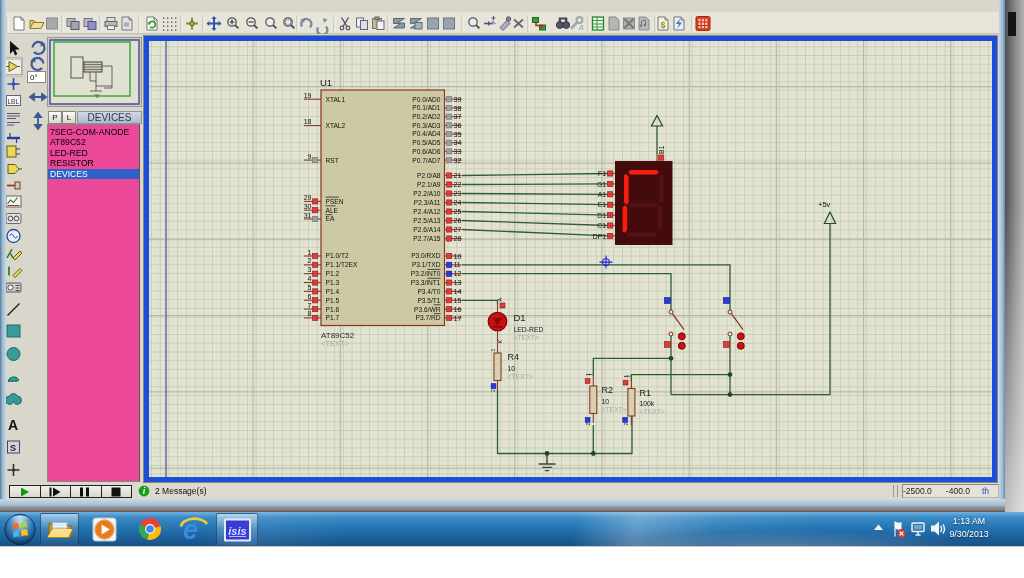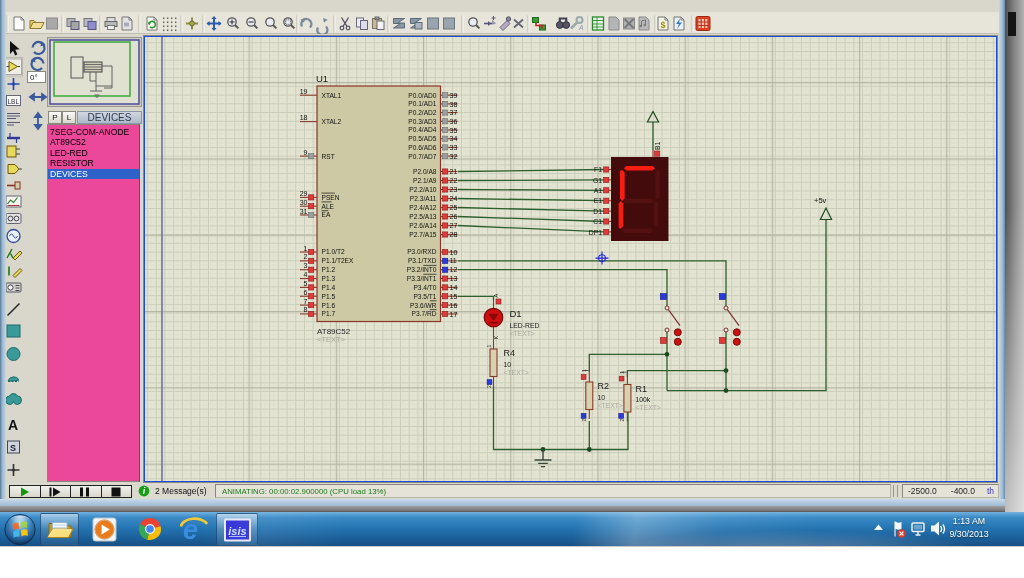--- a/index.html
+++ b/index.html
@@ -13,29 +13,29 @@
 #mainbg{position:absolute;left:6px;top:34px;width:994px;height:449px;background:#d9d6cc;}
 #lefttools{position:absolute;left:1px;top:36px;width:25px;height:460px;}
 #overview{position:absolute;left:47px;top:37px;width:95px;height:70px;background:#cfccc3;border:1px solid #9a978e;padding:1px;}
 .plbtn{position:absolute;top:111px;width:14px;height:13px;background:linear-gradient(#fbfaf7,#d9d6cc);border:1px solid #8a877e;font-size:8px;text-align:center;line-height:12px;color:#111;}
 #devhdr{position:absolute;left:77px;top:111px;width:65px;height:13px;background:linear-gradient(#d2d8e2,#aeb9c9);border:1px solid #8a95a5;font-size:10px;color:#2a3a52;text-align:center;line-height:12px;}
 #devlist{position:absolute;left:47px;top:124px;width:93px;height:358px;background:#ec4899;border:1px solid #8a877e;border-right-color:#555;font-size:8.6px;color:#000;padding-top:2px;}
 #devlist div{height:10.4px;line-height:10.4px;padding-left:2px;white-space:nowrap;}
 #devlist div.sel{background:#2e62c8;color:#fff;}
 #rotctl{position:absolute;left:27px;top:39px;width:22px;height:100px;}
 #zerobox{position:absolute;left:0px;top:32px;width:19px;height:12px;background:#fff;border:1px solid #8a877e;font-size:8px;line-height:11px;padding-left:2px;color:#111;}
-#canvas{position:absolute;left:144px;top:36px;width:853px;height:446px;overflow:hidden;border:1px solid #1d4ed8;outline:1px solid #8a877e;}
+#canvas{position:absolute;left:144px;top:36px;width:853px;height:446px;overflow:hidden;border:5px solid #1d4ed8;outline:1px solid #8a877e;}
 #statusbar{position:absolute;left:0;top:483px;width:999px;height:16px;background:#dcd9cf;font-size:8.5px;}
 #simbtns{position:absolute;left:9px;top:2px;width:123px;height:13px;border:1px solid #222;display:flex;background:#222;gap:1px;}
 .sb{width:30px;height:11px;background:linear-gradient(#f2f1ec,#d9d6cc);position:relative;}
 .sb svg{position:absolute;left:0;top:0;}
 #infoic{position:absolute;left:138px;top:2px;}
 #msgtext{position:absolute;left:155px;top:3px;color:#111;}
 #animbox{position:absolute;left:215px;top:1px;width:676px;height:14px;border:1px solid #b5b2a8;border-top-color:#8a877e;border-left-color:#8a877e;background:#e5e2d8;font-size:7.8px;color:#1a7a1a;line-height:13px;padding-left:6px;}
-#coordbox{position:absolute;left:902px;top:1px;width:97px;height:14px;border:1px solid #b5b2a8;border-top-color:#8a877e;border-left-color:#8a877e;background:#e5e2d8;font-size:8.5px;line-height:13px;text-align:right;padding-right:4px;}
+#coordbox{position:absolute;left:902px;top:1px;width:97px;height:14px;border:1px solid #b5b2a8;border-top-color:#8a877e;border-left-color:#8a877e;background:#e5e2d8;font-size:8.5px;line-height:13px;padding-right:4px;}
 #rightstrip{position:absolute;left:1005px;top:0;width:19px;height:512px;background:linear-gradient(90deg,#4f4f4f,#8a8a8a 55%,#b2b2b2);}
 #rsgrad{position:absolute;left:0;top:0;width:19px;height:512px;background:linear-gradient(rgba(255,255,255,0) 40%,rgba(230,230,230,0.55) 85%,rgba(240,240,240,0.7));}
 #blackblk{position:absolute;left:2.5px;top:12px;width:8.5px;height:24px;background:#151515;}
 #taskbar{position:absolute;left:0;top:512px;width:1024px;height:34px;background:linear-gradient(#70b2e0,#3a8ac6 16%,#2576b2 45%,#1d639e 72%,#175084);}
 #tbshine{position:absolute;left:0;top:512px;width:1024px;height:34px;background:linear-gradient(100deg,rgba(255,255,255,0) 56%,rgba(255,255,255,0.28) 62%,rgba(255,255,255,0.08) 70%,rgba(255,255,255,0) 80%),radial-gradient(ellipse 260px 30px at 78% 115%,rgba(255,255,255,0.3),rgba(255,255,255,0) 70%),linear-gradient(100deg,rgba(255,255,255,0) 20%,rgba(255,255,255,0.07) 26%,rgba(255,255,255,0) 34%);pointer-events:none;}
 .tbtn{position:absolute;top:1px;height:32px;border:1px solid rgba(255,255,255,0.25);border-radius:2px;background:linear-gradient(rgba(255,255,255,0.14),rgba(255,255,255,0.03) 50%,rgba(0,0,0,0.08));}
 .tbic{position:absolute;}
 #clock{position:absolute;left:940px;top:3px;width:58px;color:#fff;font-size:8.8px;text-align:center;line-height:13px;text-shadow:0 1px 2px rgba(0,0,0,0.5);}
 #whitestrip{position:absolute;left:0;top:546px;width:1024px;height:32px;background:#fff;border-top:1px solid #c9c9c9;}
 svg text{font-family:"Liberation Sans",sans-serif;}
@@ -569,21 +569,20 @@
           <svg width="28" height="12">
             <rect x="9.5" y="1.5" width="9" height="9" fill="#111"></rect>
           </svg>
         </div>
       </div>
       <svg id="infoic" width="12" height="12">
         <circle cx="6" cy="6" r="5.4" fill="#17a017"></circle>
         <text x="6" y="9" font-size="9" font-weight="bold" fill="#fff" text-anchor="middle" font-style="italic">i</text>
       </svg>
       <span id="msgtext">2 Message(s)</span>
-      <div id="animbox">ANIMATING: 00:00:02.900000 (CPU load 13%)</div>
       <div style="position:absolute;left:893px;top:2px;width:1px;height:12px;background:#9a978e"></div>
       <div style="position:absolute;left:897px;top:2px;width:1px;height:12px;background:#9a978e"></div>
       <div id="coordbox"><span style="color:#222">-2500.0</span><span style="color:#222;margin-left:14px">-400.0</span><span style="color:#3a3acc;margin-left:12px">th</span></div>
     </div>
 <div id="bl"></div>
     <div id="br"></div>
     <div id="bb"></div>
     <div id="shadowb"></div>
 </div>
 <div id="rightstrip">

